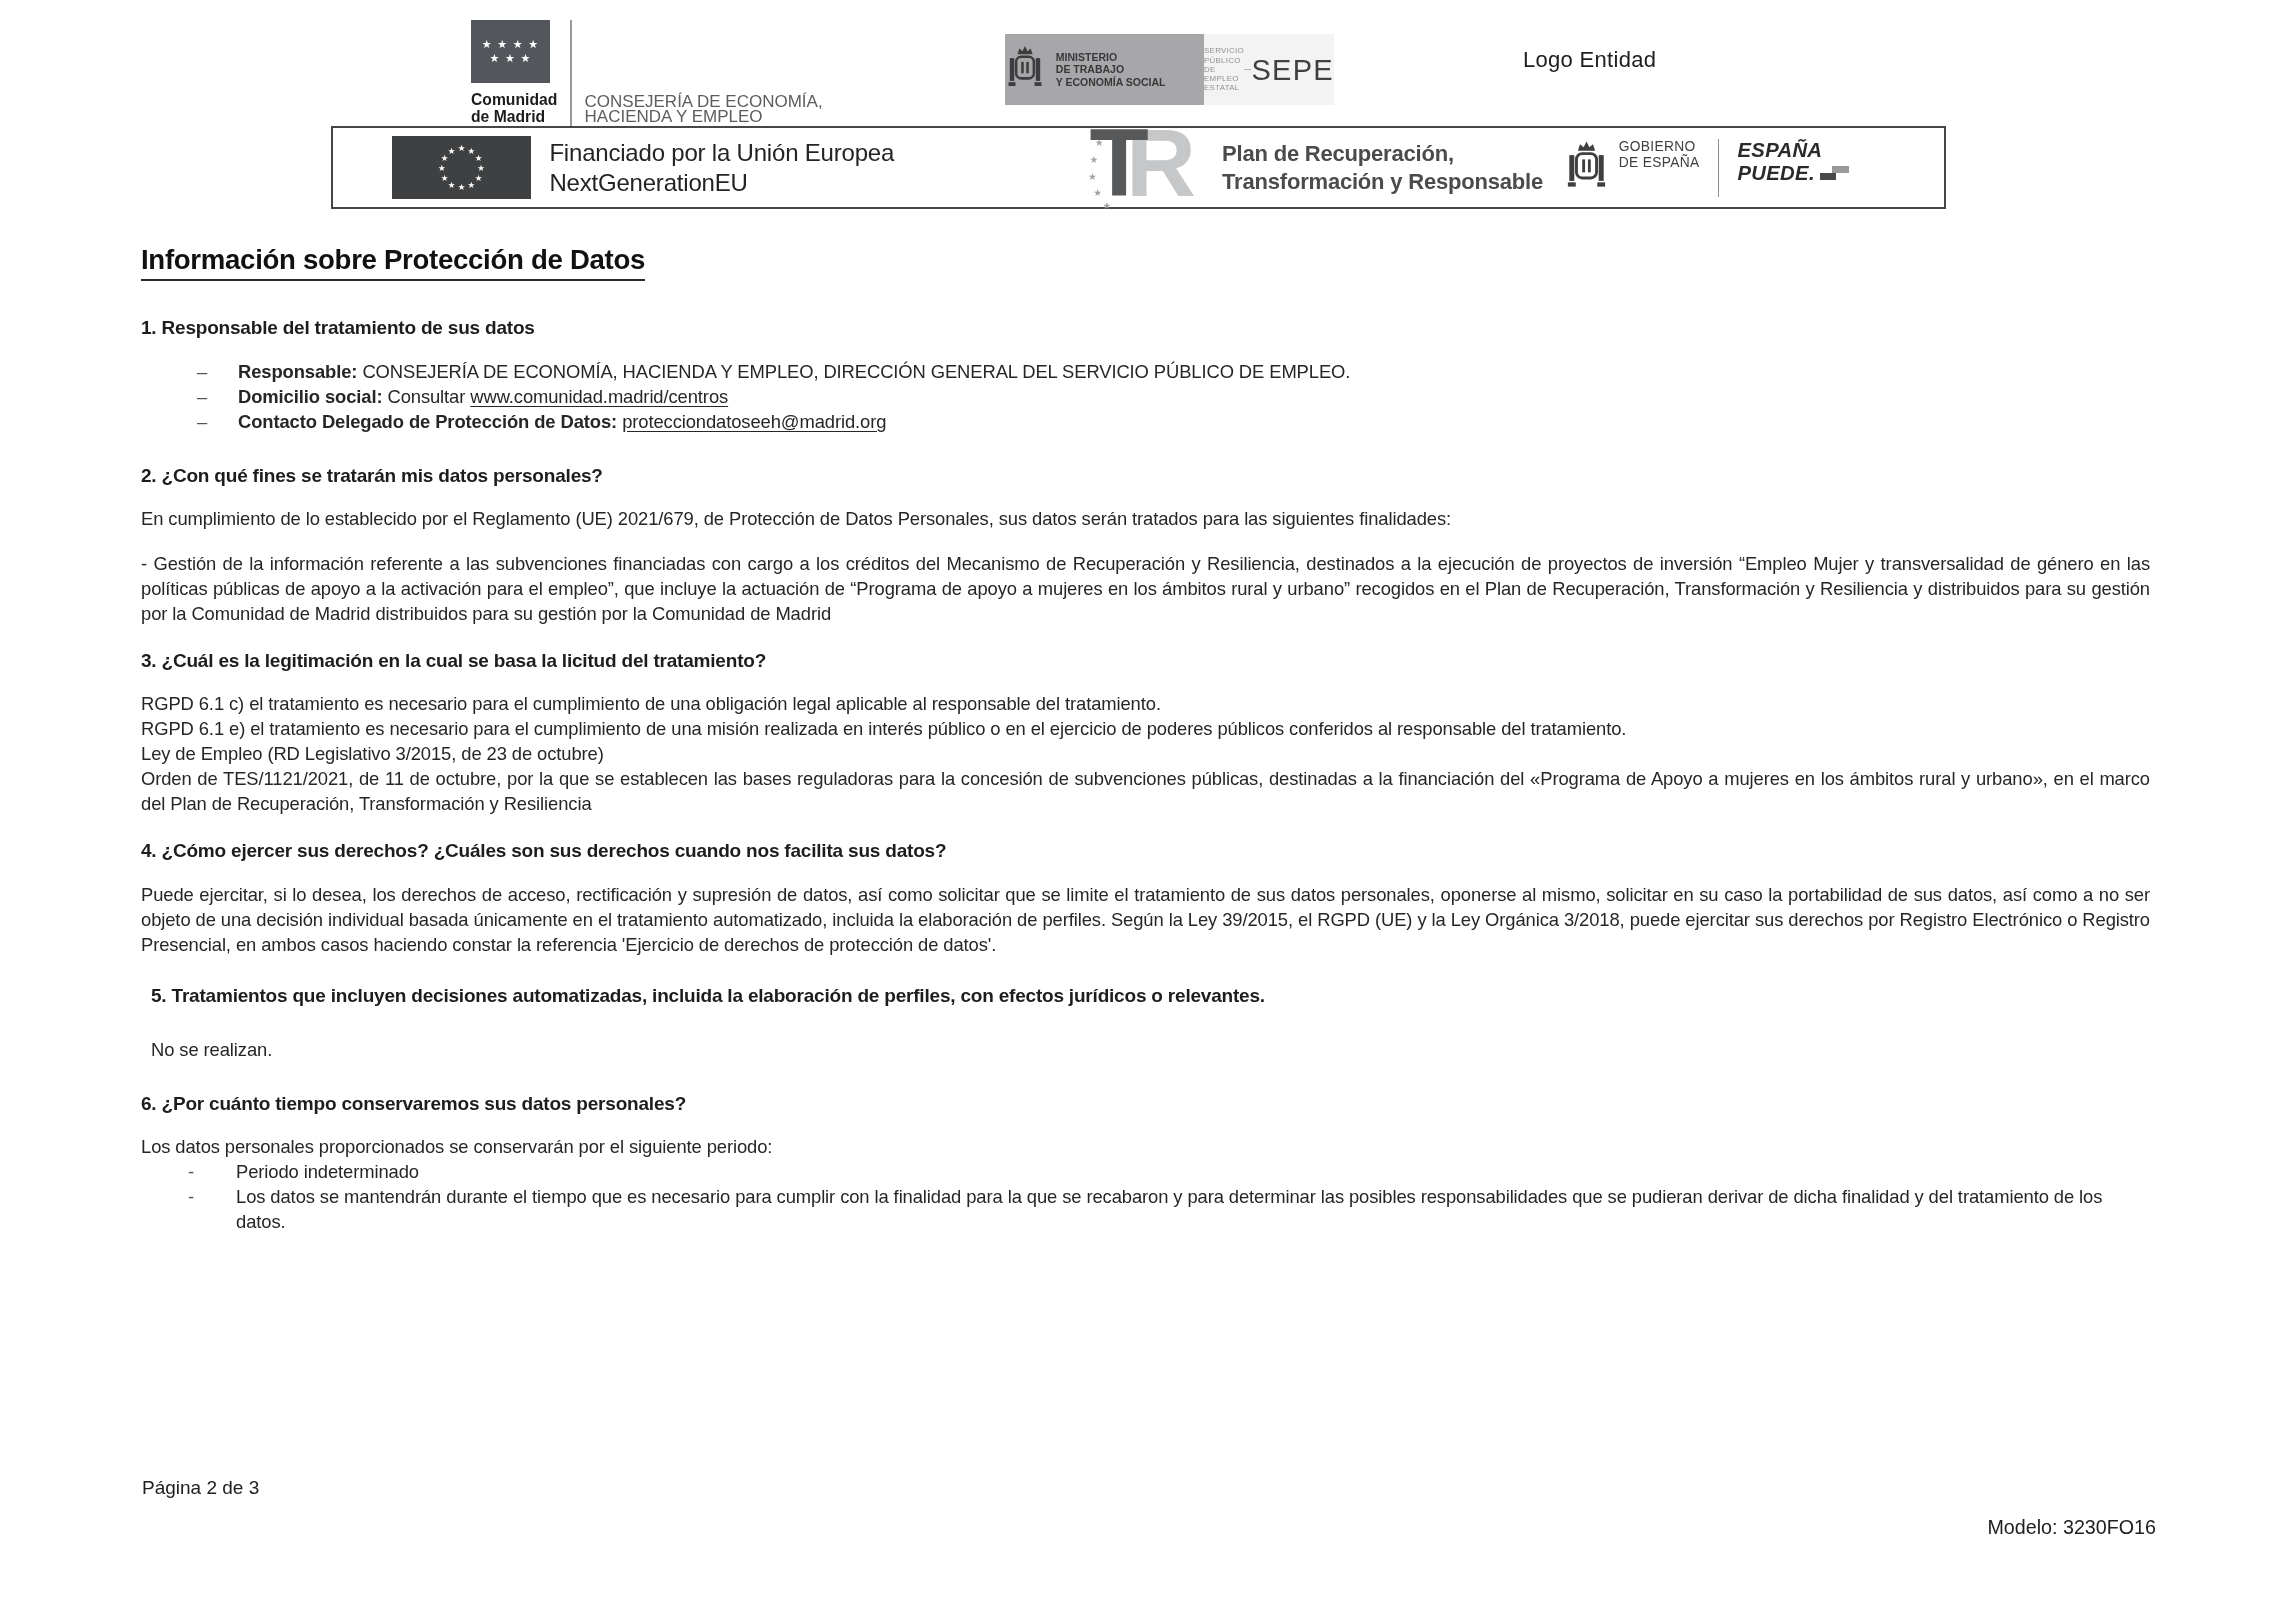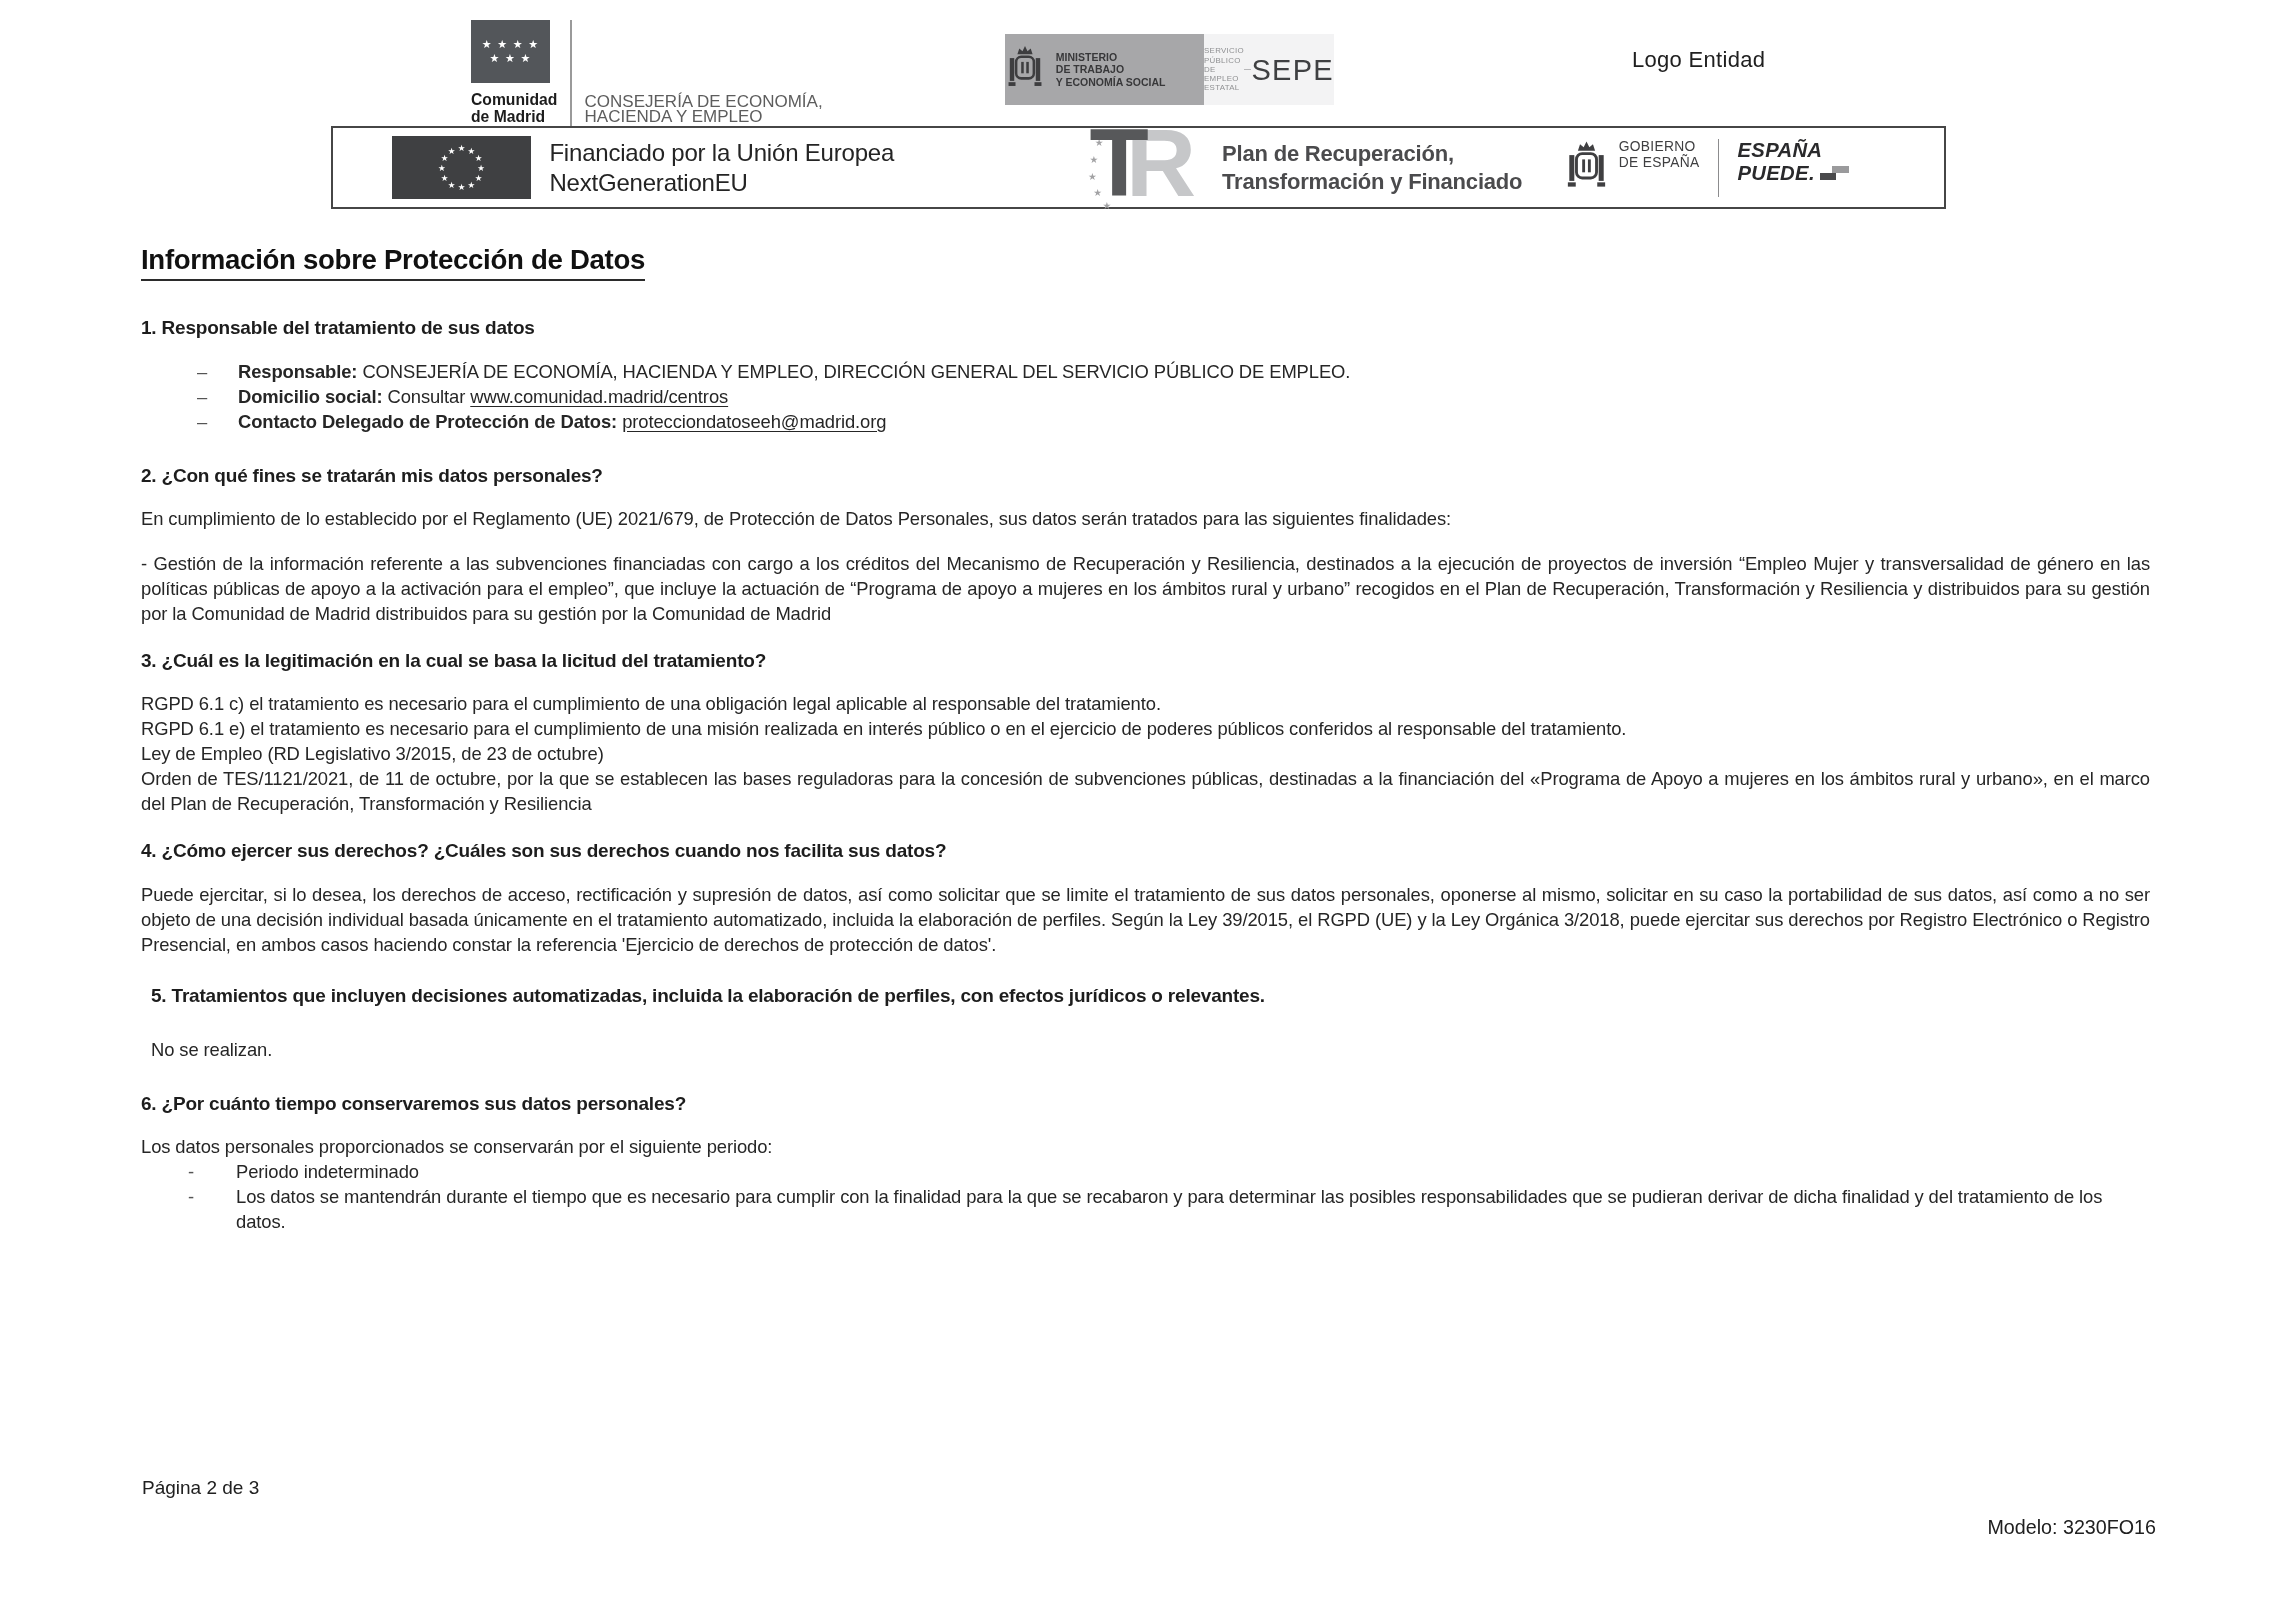--- a/index.html
+++ b/index.html
@@ -19,21 +19,21 @@
   .madrid-dept{align-self:flex-end;font-size:17px;line-height:15.7px;color:#5d5d5d;padding-bottom:1px;}
 
   .ministry-block{position:absolute;left:1005px;top:34px;display:flex;height:71px;}
   .ministry-main{background:#a7a7a9;display:flex;align-items:center;padding:0 1px;gap:11.8px;width:197px;}
   .ministry-text{font-weight:700;font-size:10.5px;line-height:12.5px;color:#38383a;}
   .sepe-box{background:#f3f3f4;width:130px;display:flex;flex-direction:row;align-items:center;justify-content:center;}
   .sepe-small{font-size:7.9px;line-height:9.2px;color:#8f9092;letter-spacing:0.3px;}
   .sepe-rule{width:87px;height:0.7px;background:#b7b7b9;margin:4.6px 0;}
   .sepe-word{font-size:29px;line-height:30px;color:#3f4042;letter-spacing:1.3px;}
 
-  .entity-logo{position:absolute;left:1632px;top:47px;font-size:22px;color:#202020;letter-spacing:0.3px;}
+  .entity-logo{position:absolute;left:1523px;top:47px;font-size:22px;color:#202020;letter-spacing:0.3px;}
 
   
   .banner{position:absolute;left:331px;top:126px;width:1615px;height:83px;border:2.6px solid #464646;
     display:flex;align-items:center;box-sizing:border-box;background:#fff;}
   .eu-group{display:flex;align-items:center;gap:18.4px;margin-left:59px;}
   .eu-flag{width:139px;height:63px;background:#3f4042;flex:none;}
   .eu-text div{font-size:24px;line-height:29.5px;color:#242424;font-weight:500;letter-spacing:-0.2px;}
   .plan-group{display:flex;align-items:center;gap:17px;margin-left:194px;}
   .tr-logo{width:117px;height:77px;position:relative;flex:none;}
   .tr-r{position:absolute;left:38px;top:-10.5px;font-size:97px;line-height:87px;font-weight:700;color:#c6c7c9;}
@@ -152,21 +152,21 @@
         <span class="tr-star" style="left:6.6px;top:9.2px">★</span>
         <span class="tr-star" style="left:1.3px;top:26px">★</span>
         <span class="tr-star" style="left:0px;top:43px">★</span>
         <span class="tr-star" style="left:5.2px;top:59px">★</span>
         <span class="tr-star" style="left:14.4px;top:72px">★</span>
         <span class="tr-r">R</span>
         <span class="tr-t">T</span>
       </div>
       <div class="plan-text">
         <div>Plan de Recuperación,</div>
-        <div>Transformación y Financiado</div>
+        <div>Transformación y Responsable</div>
       </div>
     </div>
 
     <div class="spain-group">
       <svg width="43" height="58" viewBox="0 0 60 80">
         <path d="M18,16 h24 l-3,-9 -5,4 -4,-8 -4,8 -5,-4 z" fill="#3f3f41"></path>
         <rect x="6" y="22" width="7" height="36" fill="#3f3f41"></rect>
         <rect x="47" y="22" width="7" height="36" fill="#3f3f41"></rect>
         <rect x="16" y="20" width="28" height="34" rx="8" fill="none" stroke="#3f3f41" stroke-width="4"></rect>
         <rect x="24" y="28" width="4" height="18" fill="#3f3f41"></rect>

